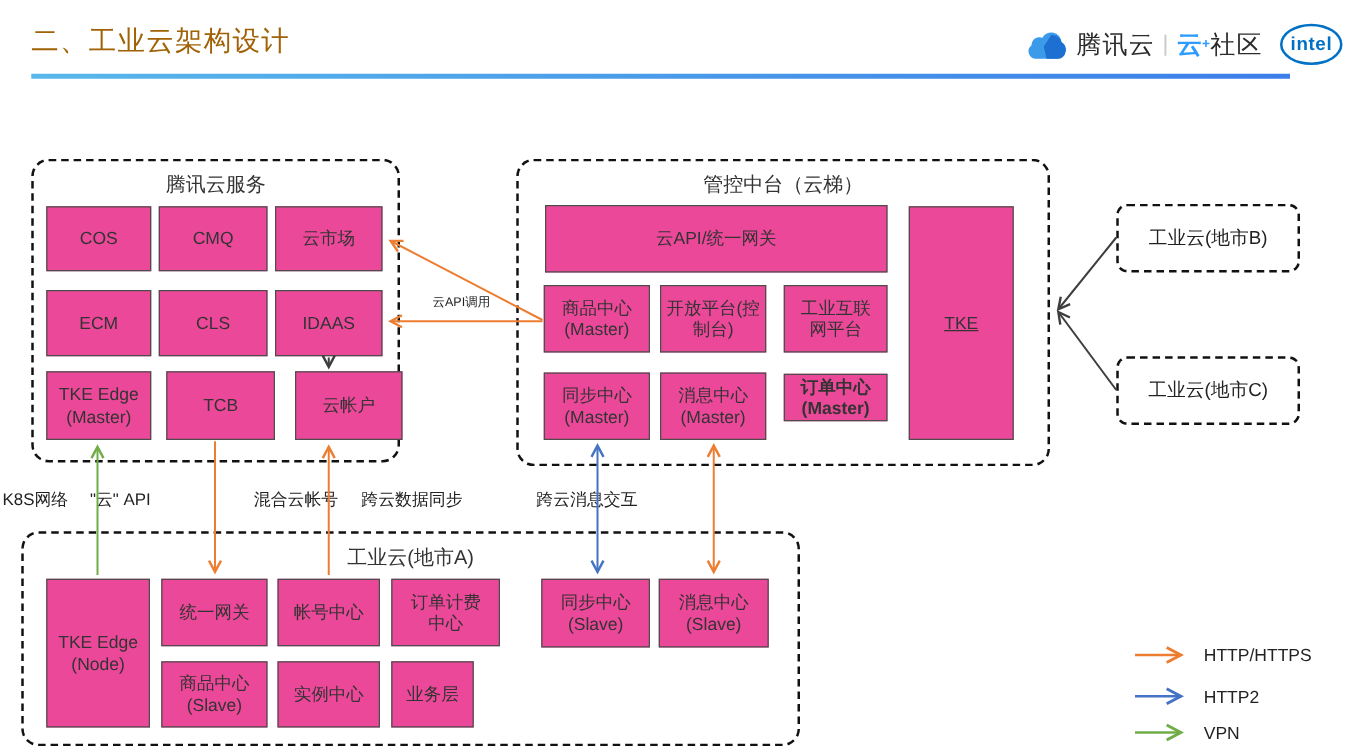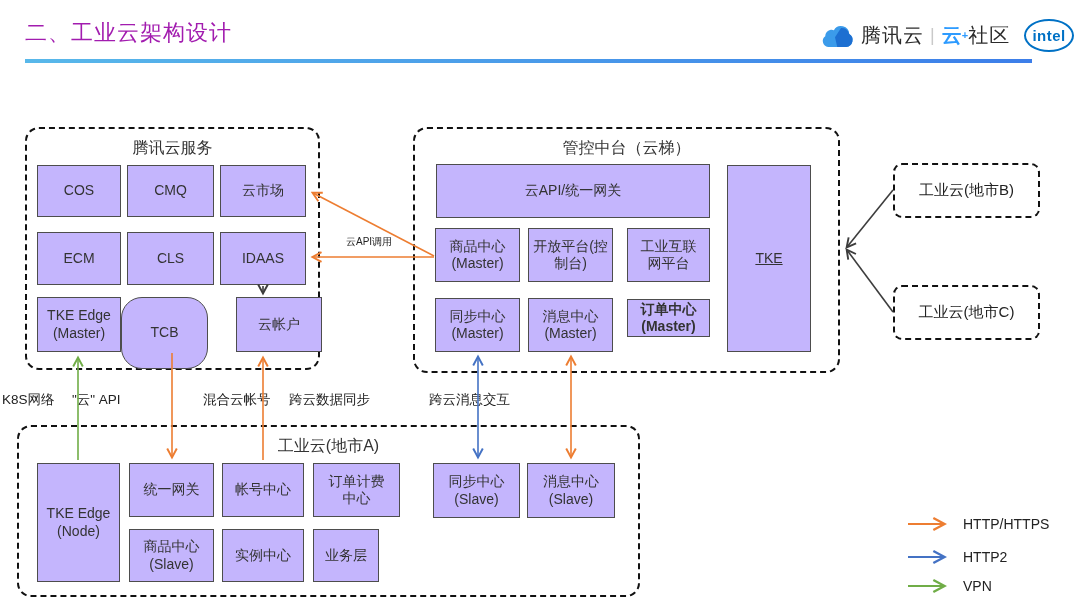--- a/index.html
+++ b/index.html
@@ -1,42 +1,42 @@
 <!DOCTYPE html>
 <html><head>
 <meta charset="utf-8">
 <style>
   * { margin:0; padding:0; box-sizing:border-box; }
   html,body { width:1080px; height:605px; background:#fff; overflow:hidden;
     font-family:"Liberation Sans", sans-serif; color:#333; position:relative; }
   .abs { position:absolute; }
 
   
-  .page-title { left:25px; top:18px; font-size:22px; color:#a21caf; letter-spacing:1px; }
+  .page-title { left:25px; top:18px; font-size:22px; color:#a16207; letter-spacing:1px; }
   .title-underline { left:25px; top:59px; width:1007px; height:4px;
     background:linear-gradient(to right,#58b8ea,#3c7ee9); }
 
   .brand { left:820px; top:18px; height:34px; display:flex; align-items:center; }
   .brand .tx { font-size:20px; color:#2b2b2b; letter-spacing:1px; }
   .brand .divider { color:#c9c9c9; font-size:18px; margin:0 7px 0 6px; }
   .brand .cloudword { color:#2d9bff; font-size:20px; font-weight:bold; }
   .brand .plus { color:#2d9bff; font-size:11px; vertical-align:super; font-weight:bold; }
   .brand .intel-oval { margin-left:14px; width:50px; height:33px; border:2px solid #0071c5;
     border-radius:50%; display:flex; align-items:center; justify-content:center;
     color:#0071c5; font-size:15px; font-weight:bold; letter-spacing:0.5px; }
 
   
   .group { position:absolute; border:2px dashed #111; border-radius:14px; }
   .group-title { position:absolute; left:0; right:0; text-align:center; top:9px;
     font-size:16px; color:#333; }
   .dashed-node { position:absolute; border:2px dashed #111; border-radius:9px;
     display:flex; align-items:center; justify-content:center; font-size:15px; color:#222; }
 
   
-  .node { position:absolute; border:1.5px solid #4d4d4d; background:#c4b5fd;
+  .node { position:absolute; border:1.5px solid #4d4d4d; background:#ec4899;
     display:flex; align-items:center; justify-content:center; text-align:center;
     font-size:14px; line-height:1.25; color:#333; padding:2px 3px; }
   .node.narrow { padding:2px 10px; }
 
   
   .conn-label { position:absolute; font-size:13.5px; color:#222; white-space:nowrap; }
 
   
   svg.overlay { position:absolute; left:0; top:0; width:1080px; height:605px; pointer-events:none; }
   .cline { fill:none; stroke-width:1.6px; }
@@ -83,21 +83,21 @@
   </div>
 <div class="node" style="left:127px;top:232px;width:87px;height:53px;">
     <span>CLS</span>
   </div>
 <div class="node" style="left:220px;top:232px;width:86px;height:53px;">
     <span>IDAAS</span>
   </div>
 <div class="node" style="left:37px;top:297px;width:84px;height:55px;">
     <span>TKE Edge (Master)</span>
   </div>
-<div class="node" style="left:121px;top:297px;width:87px;height:72px;border-radius:21px;">
+<div class="node" style="left:133px;top:297px;width:87px;height:55px;">
     <span>TCB</span>
   </div>
 <div class="node" style="left:236px;top:297px;width:86px;height:55px;">
     <span>云帐户</span>
   </div>
 
 <div class="group" style="left:413px;top:127px;width:427px;height:246px;">
   <div class="group-title">管控中台（云梯）</div>
 </div>
 <div class="node" style="left:436px;top:164px;width:274px;height:54px;">

